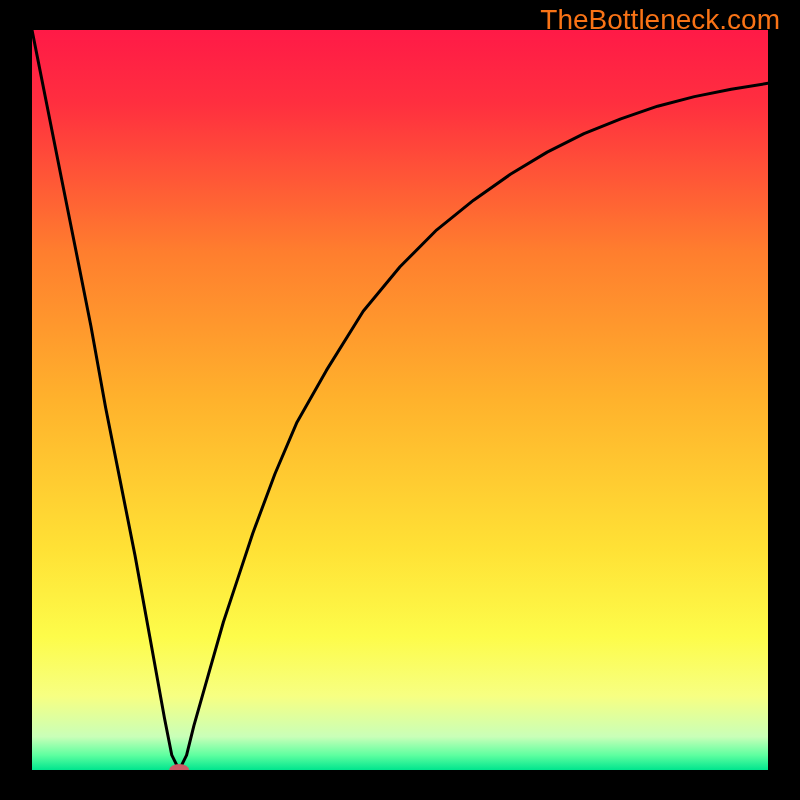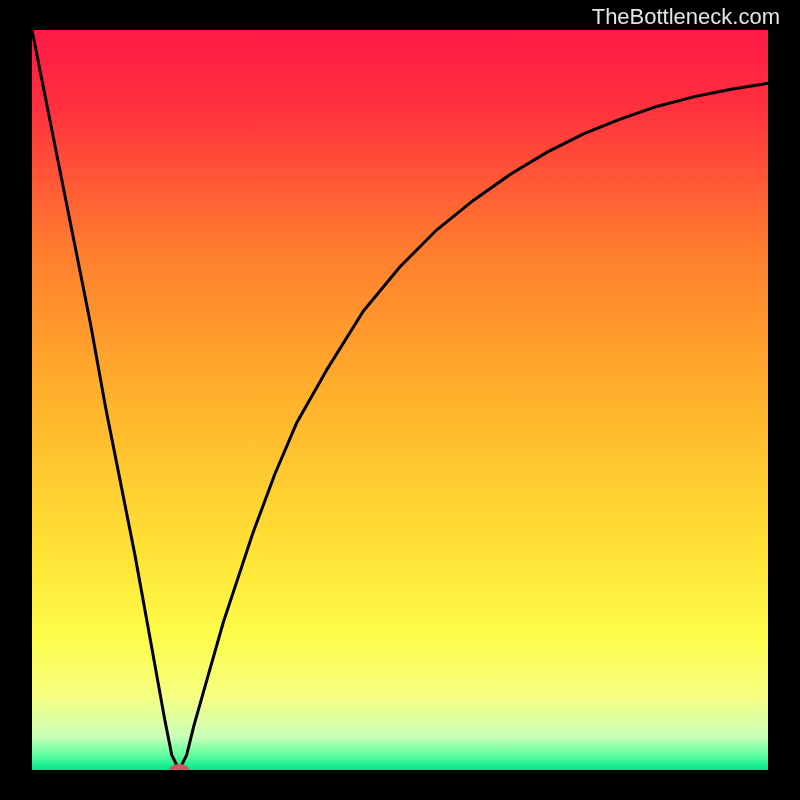--- a/index.html
+++ b/index.html
@@ -8,22 +8,22 @@
     width: 800px;
     height: 800px;
     background: #000;
     font-family: Arial, Helvetica, sans-serif;
     position: relative;
   }
   .watermark {
     position: absolute;
     top: 4px;
     right: 20px;
-    color: #e5e5e5;
-    font-size: 22px;
+    color: #f97316;
+    font-size: 28px;
     font-weight: 500;
     z-index: 10;
   }
   .frame {
     position: absolute;
     left: 32px;
     top: 30px;
     width: 736px;
     height: 740px;
     background: #000;

